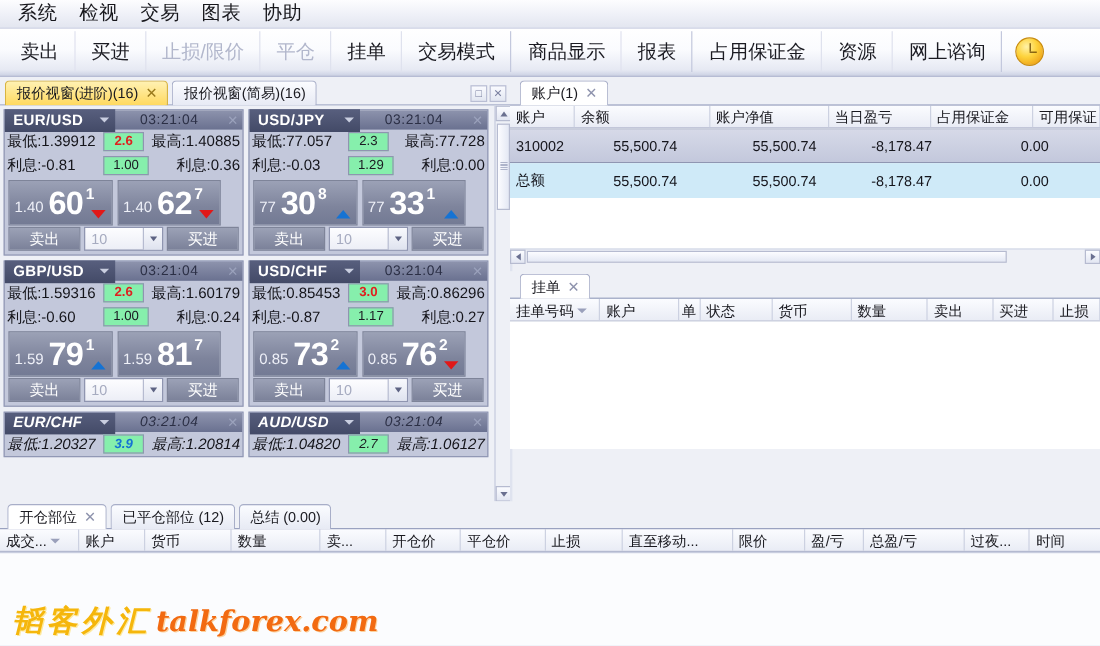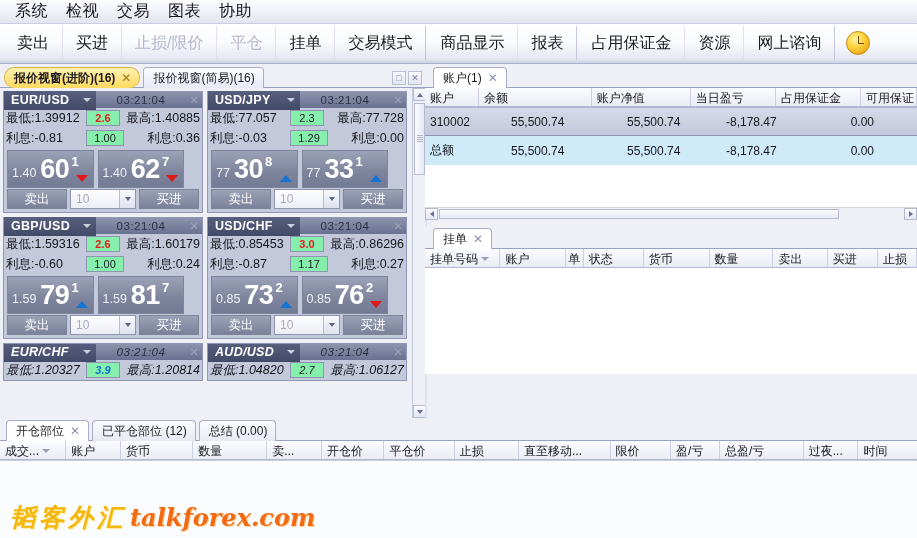--- a/index.html
+++ b/index.html
@@ -97,22 +97,21 @@
     background: linear-gradient(to bottom,#fbfcff,#e7eaf4);
     margin-right: 3px;
     color: #1a1a20;
     display: flex; align-items: center; gap: 6px;
     line-height: 14px;
     position: relative; top: 1px;
   }
   .tab.active {
     background: linear-gradient(to bottom,#fff1b2,#ffd95e);
     border-color: #d8b441;
-    font-weight: bold;
-    border-radius: 10px;
+    font-weight: normal;
   }
   .tab .x {
     color: #8e93ad; font-size: 12px; line-height: 10px;
     font-family: "DejaVu Sans", sans-serif;
   }
   .tab.active .x { color: #9a7a1c; }
   .tabstrip .tb-corner {
     position: absolute; right: 3px; bottom: 2px;
     display: flex; gap: 2px;
   }

